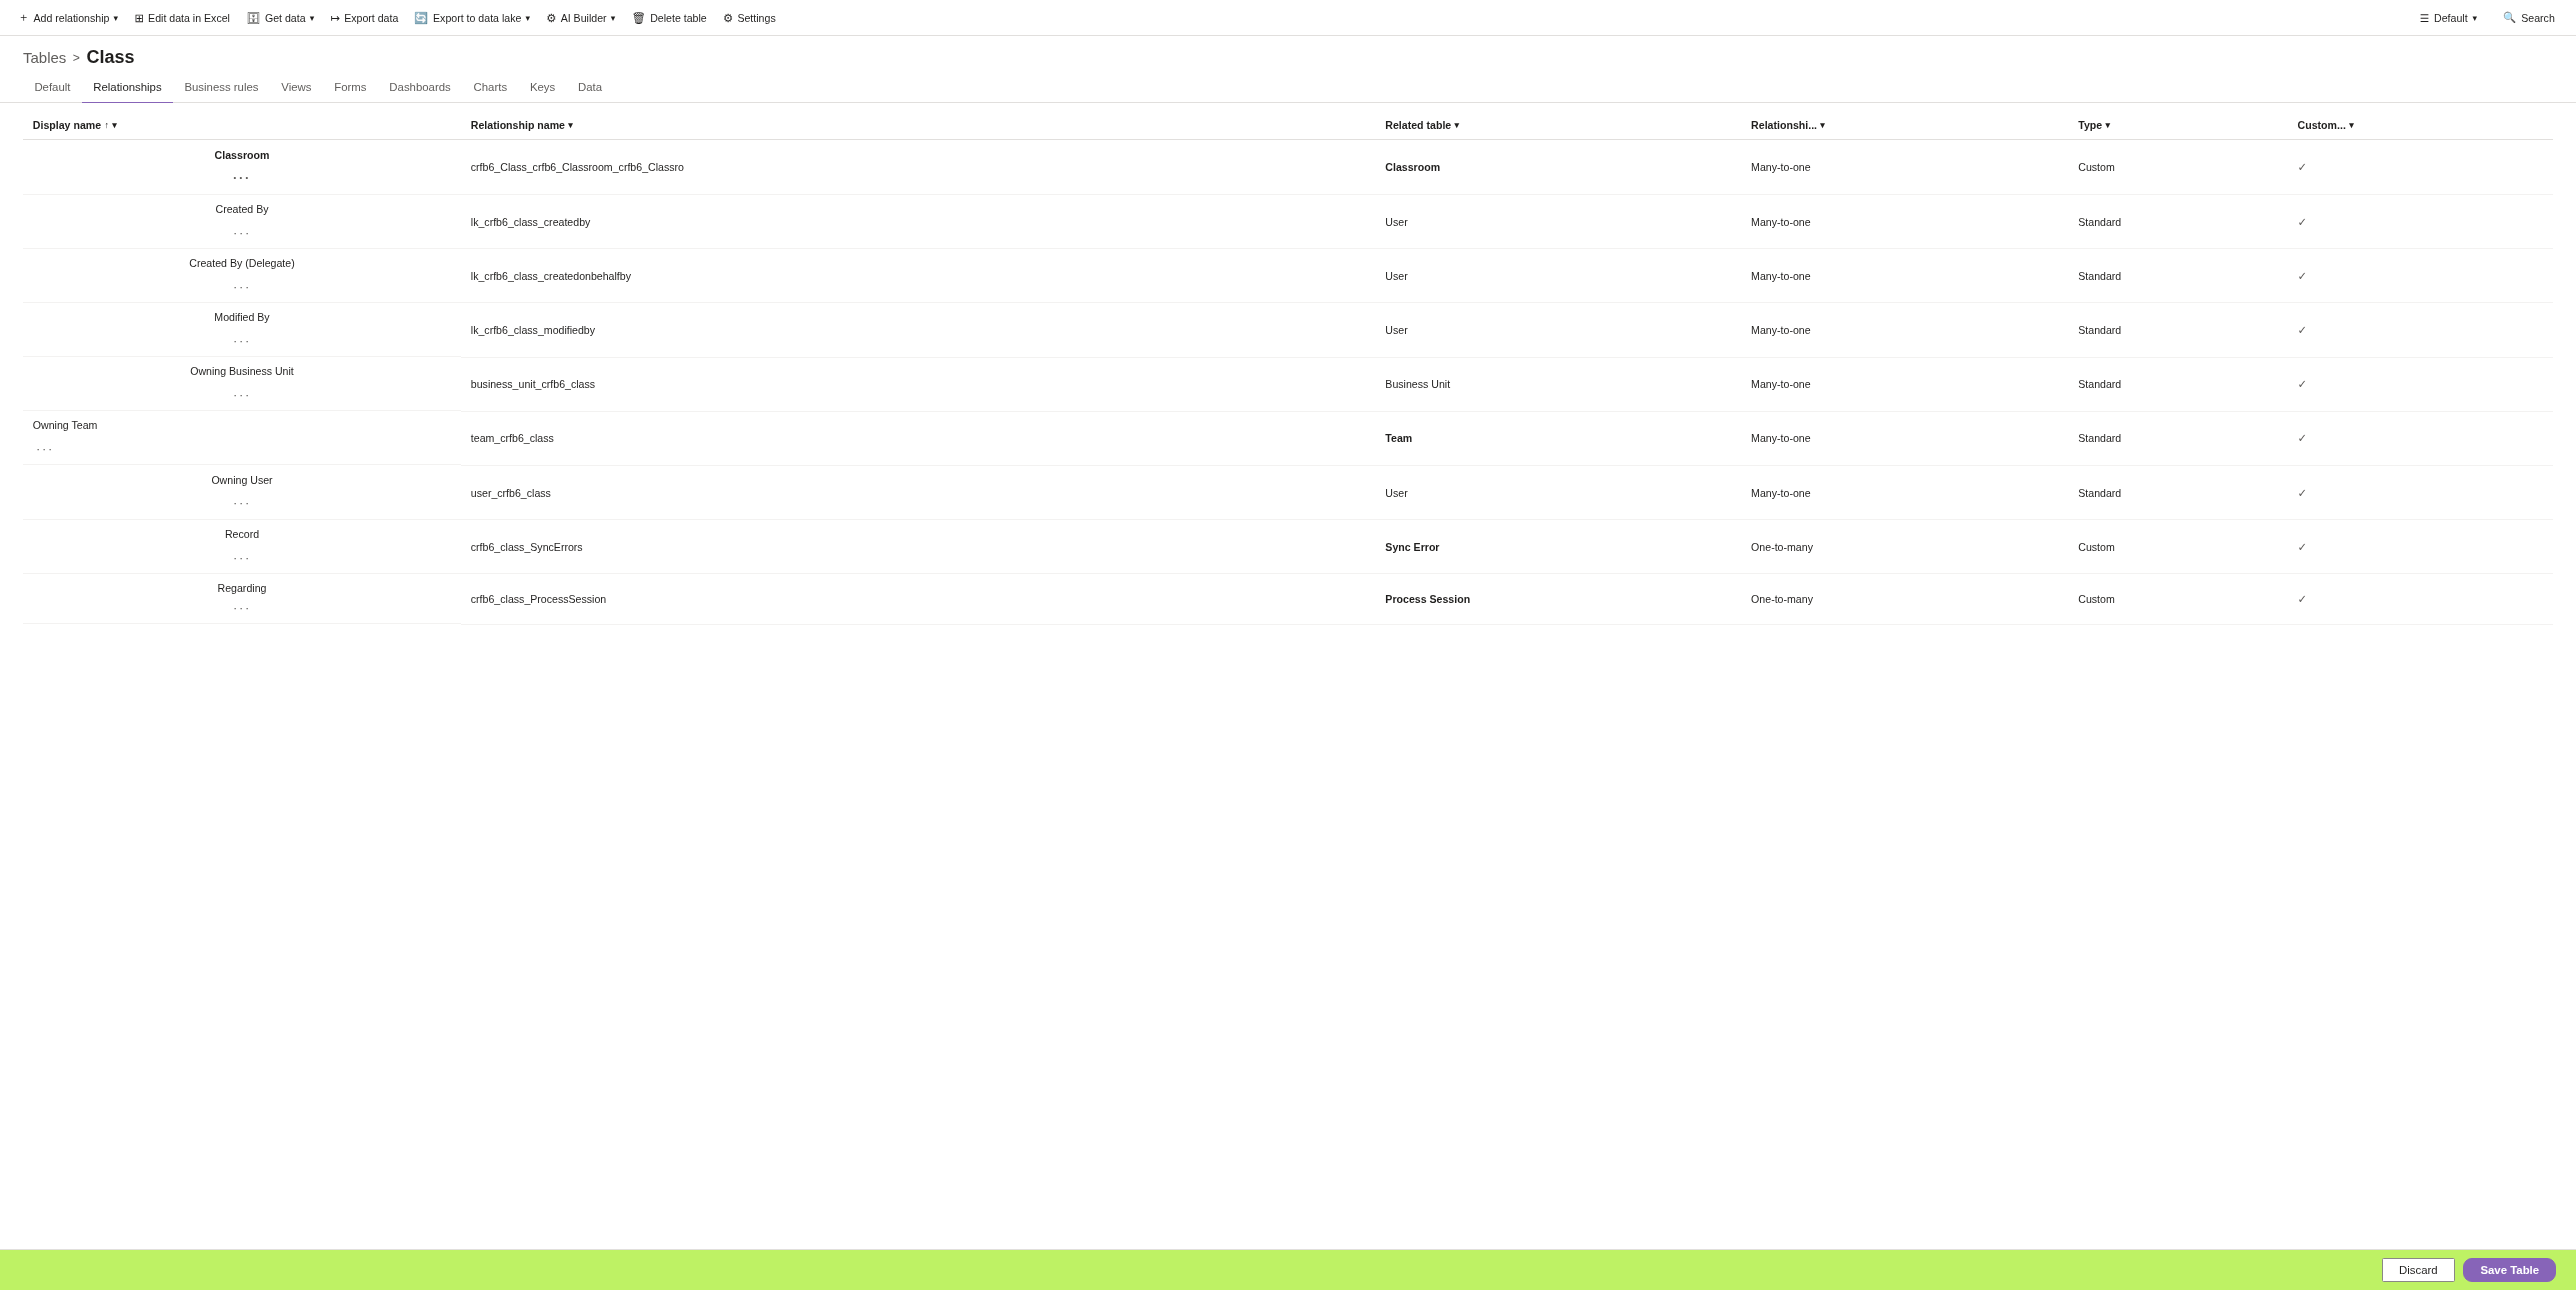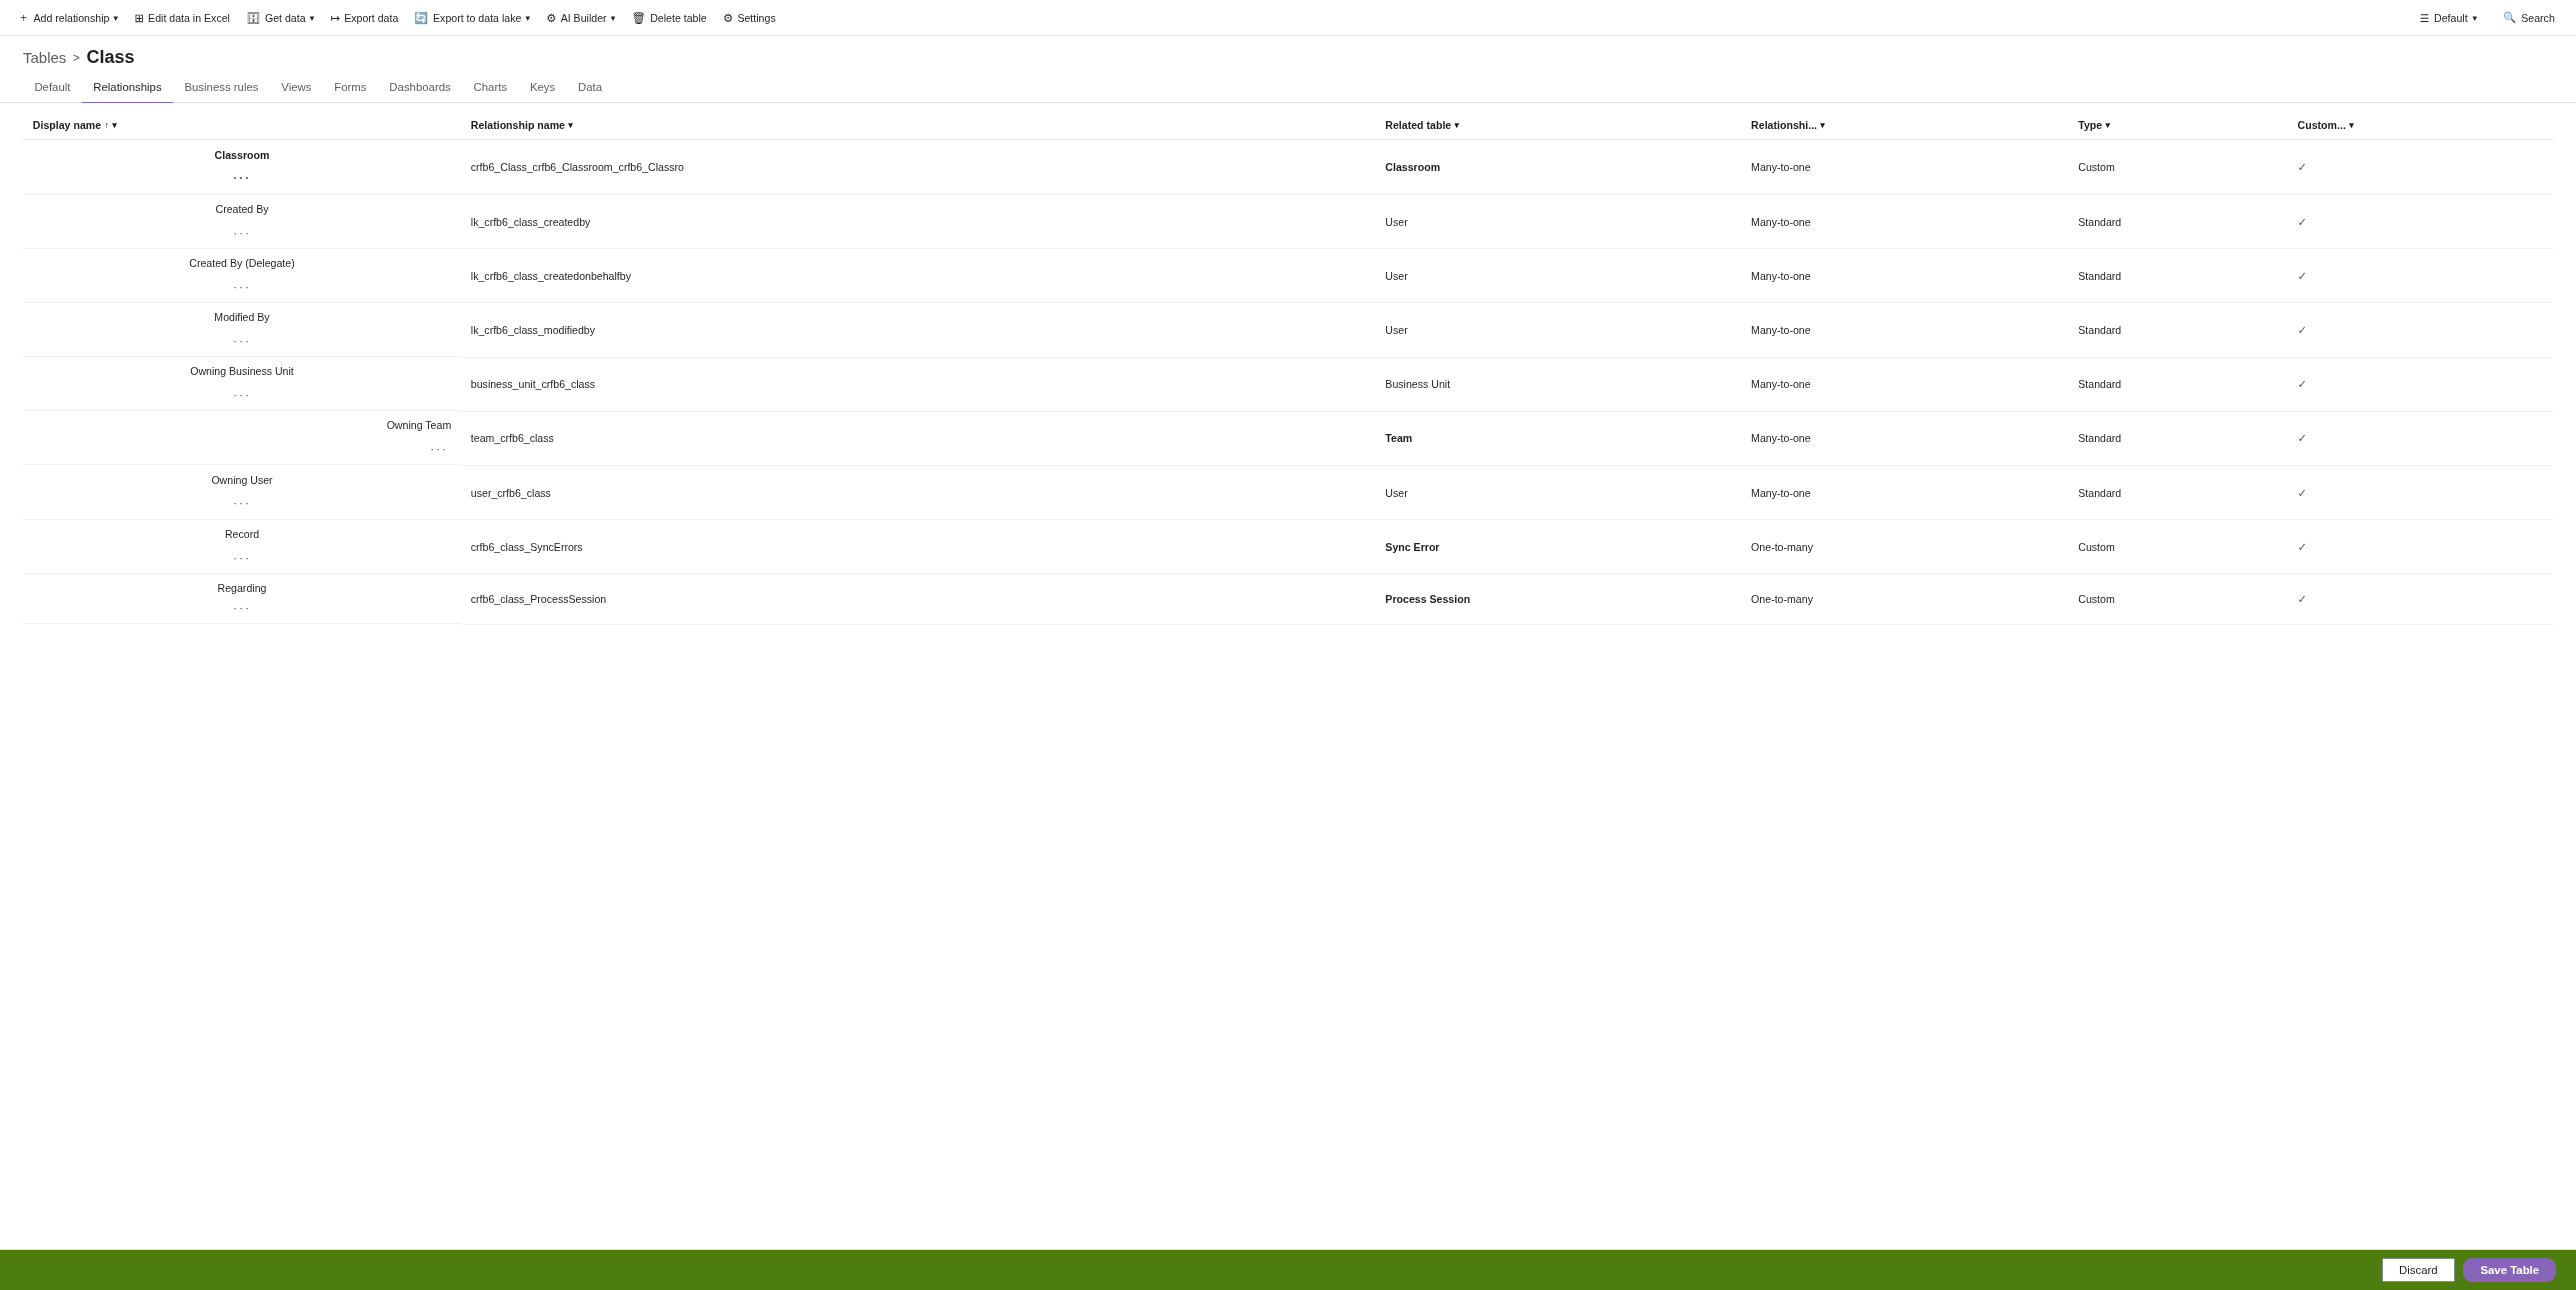--- a/index.html
+++ b/index.html
@@ -69,21 +69,21 @@
       color: #605e5c; cursor: pointer; letter-spacing: 1.6px; font-size: 13px;
       padding: 0 3.3px;
     }
 
     .checkmark { color: #605e5c; font-size: 11.4px; }
 
     
     .footer {
       position: fixed; bottom: 0; right: 0; left: 0;
       display: flex; justify-content: flex-end; align-items: center;
-      padding: 8.2px 19.6px; background: #4d7c0f; border-top: 0.8px solid #e1dfdd;
+      padding: 8.2px 19.6px; background: #bef264; border-top: 0.8px solid #e1dfdd;
       gap: 8.2px;
     }
     .discard-btn {
       padding: 4.9px 16.3px; border: 0.8px solid #8a8886; background: #fff;
       font-size: 11.4px; cursor: pointer; color: #201f1e; border-radius: 1.6px;
     }
     .save-btn {
       padding: 4.9px 16.3px; border: 1.6px solid #8764b8; background: #8764b8;
       font-size: 11.4px; cursor: pointer; color: #fff; border-radius: 9px;
       font-weight: 700;
@@ -257,21 +257,21 @@
             <span>Owning Business Unit</span>
             <span class="dots-menu">···</span>
           </td>
           <td>business_unit_crfb6_class</td>
           <td style="font-weight: 400;">Business Unit</td>
           <td>Many-to-one</td>
           <td>Standard</td>
           <td><span class="checkmark">✓</span></td>
         </tr>
         <tr>
-          <td style="display: flex; align-items: flex-end; gap: 9.8px;">
+          <td style="display: flex; align-items: flex-start; gap: 9.8px;">
             <span>Owning Team</span>
             <span class="dots-menu">···</span>
           </td>
           <td>team_crfb6_class</td>
           <td style="font-weight: 700;">Team</td>
           <td>Many-to-one</td>
           <td>Standard</td>
           <td><span class="checkmark">✓</span></td>
         </tr>
         <tr>

